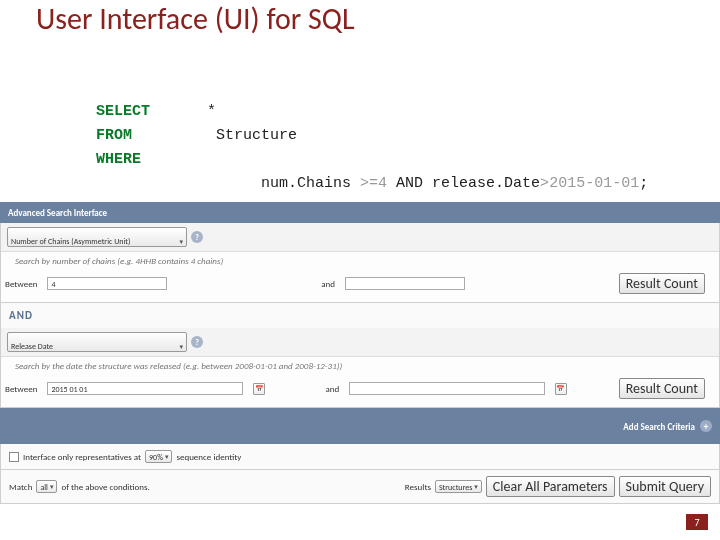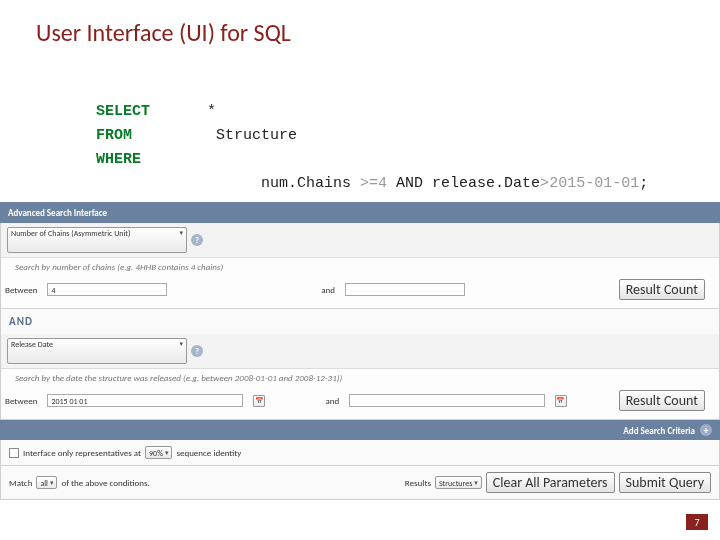--- a/index.html
+++ b/index.html
@@ -5,22 +5,22 @@
   * { box-sizing: border-box; }
   html, body { margin:0; padding:0; }
   body {
     width:720px; height:540px;
     font-family: Calibri, Arial, sans-serif;
     background:#fff;
     position:relative;
     overflow:hidden;
   }
   .slide-title {
-    position:absolute; left:36px; top:18px;
-    font-size:24px; color:#8a211d; font-weight:400;
+    position:absolute; left:36px; top:0;
+    font-size:30px; color:#8a211d; font-weight:400;
   }
   .sql-block {
     position:absolute; left:96px; top:100px;
     font-family: Consolas, 'Courier New', monospace;
     font-size:15px; line-height:1.6;
     color:#222;
   }
   .sql-row { display:flex;gap:40px; }
   .sql-kw { color:#0a7a2a; font-weight:bold; width:62px; text-align:left; }
   .sql-body { white-space:pre; }
@@ -39,25 +39,25 @@
     background:#fdfdfd;
   }
   .crit-top {
     display:flex; align-items:center; gap:4px;
     padding:4px 6px;
     border-bottom:1px solid #ddd;
     background:#f3f3f3;
   }
   .dropdown-wide {
     flex:0 0 180px;
-    height:26px;
+    height:20px;
     border:1px solid #999;
     background:linear-gradient(#fff,#e9e9e9);
     font-size:8px;
-    display:flex; align-items:flex-start; justify-content:space-between;
+    display:flex; align-items:flex-end; justify-content:space-between;
     padding:0 3px;
     border-radius:2px;
   }
   .dropdown-arrow { font-size:7px; color:#555; }
   .help-icon {
     width:12px; height:12px; border-radius:50%;
     background:#a8b4c8; color:#fff;
     display:flex; align-items:center; justify-content:center;
     font-size:8px; font-weight:bold;
   }
@@ -100,21 +100,21 @@
     background:#fafafa;
     border-left:1px solid #cfcfcf;
     border-right:1px solid #cfcfcf;
     padding:6px 8px;
     font-size:11px; font-weight:bold; color:#5b6f8e;
     letter-spacing:1px;
   }
   .add-bar {
     background:#6b81a0; color:#fff;
     display:flex; justify-content:flex-end; align-items:center;
-    padding:4px 8px; font-size:9px; font-weight:bold;
+    padding:12px 8px; font-size:9px; font-weight:bold;
   }
   .plus-circle {
     width:12px; height:12px; border-radius:50%;
     background:#9eadc7; color:#fff;
     display:inline-flex; align-items:center; justify-content:center;
     font-size:9px; margin-left:5px;
   }
   .footer-row {
     display:flex; align-items:center; gap:4px;
     padding:6px 8px;

